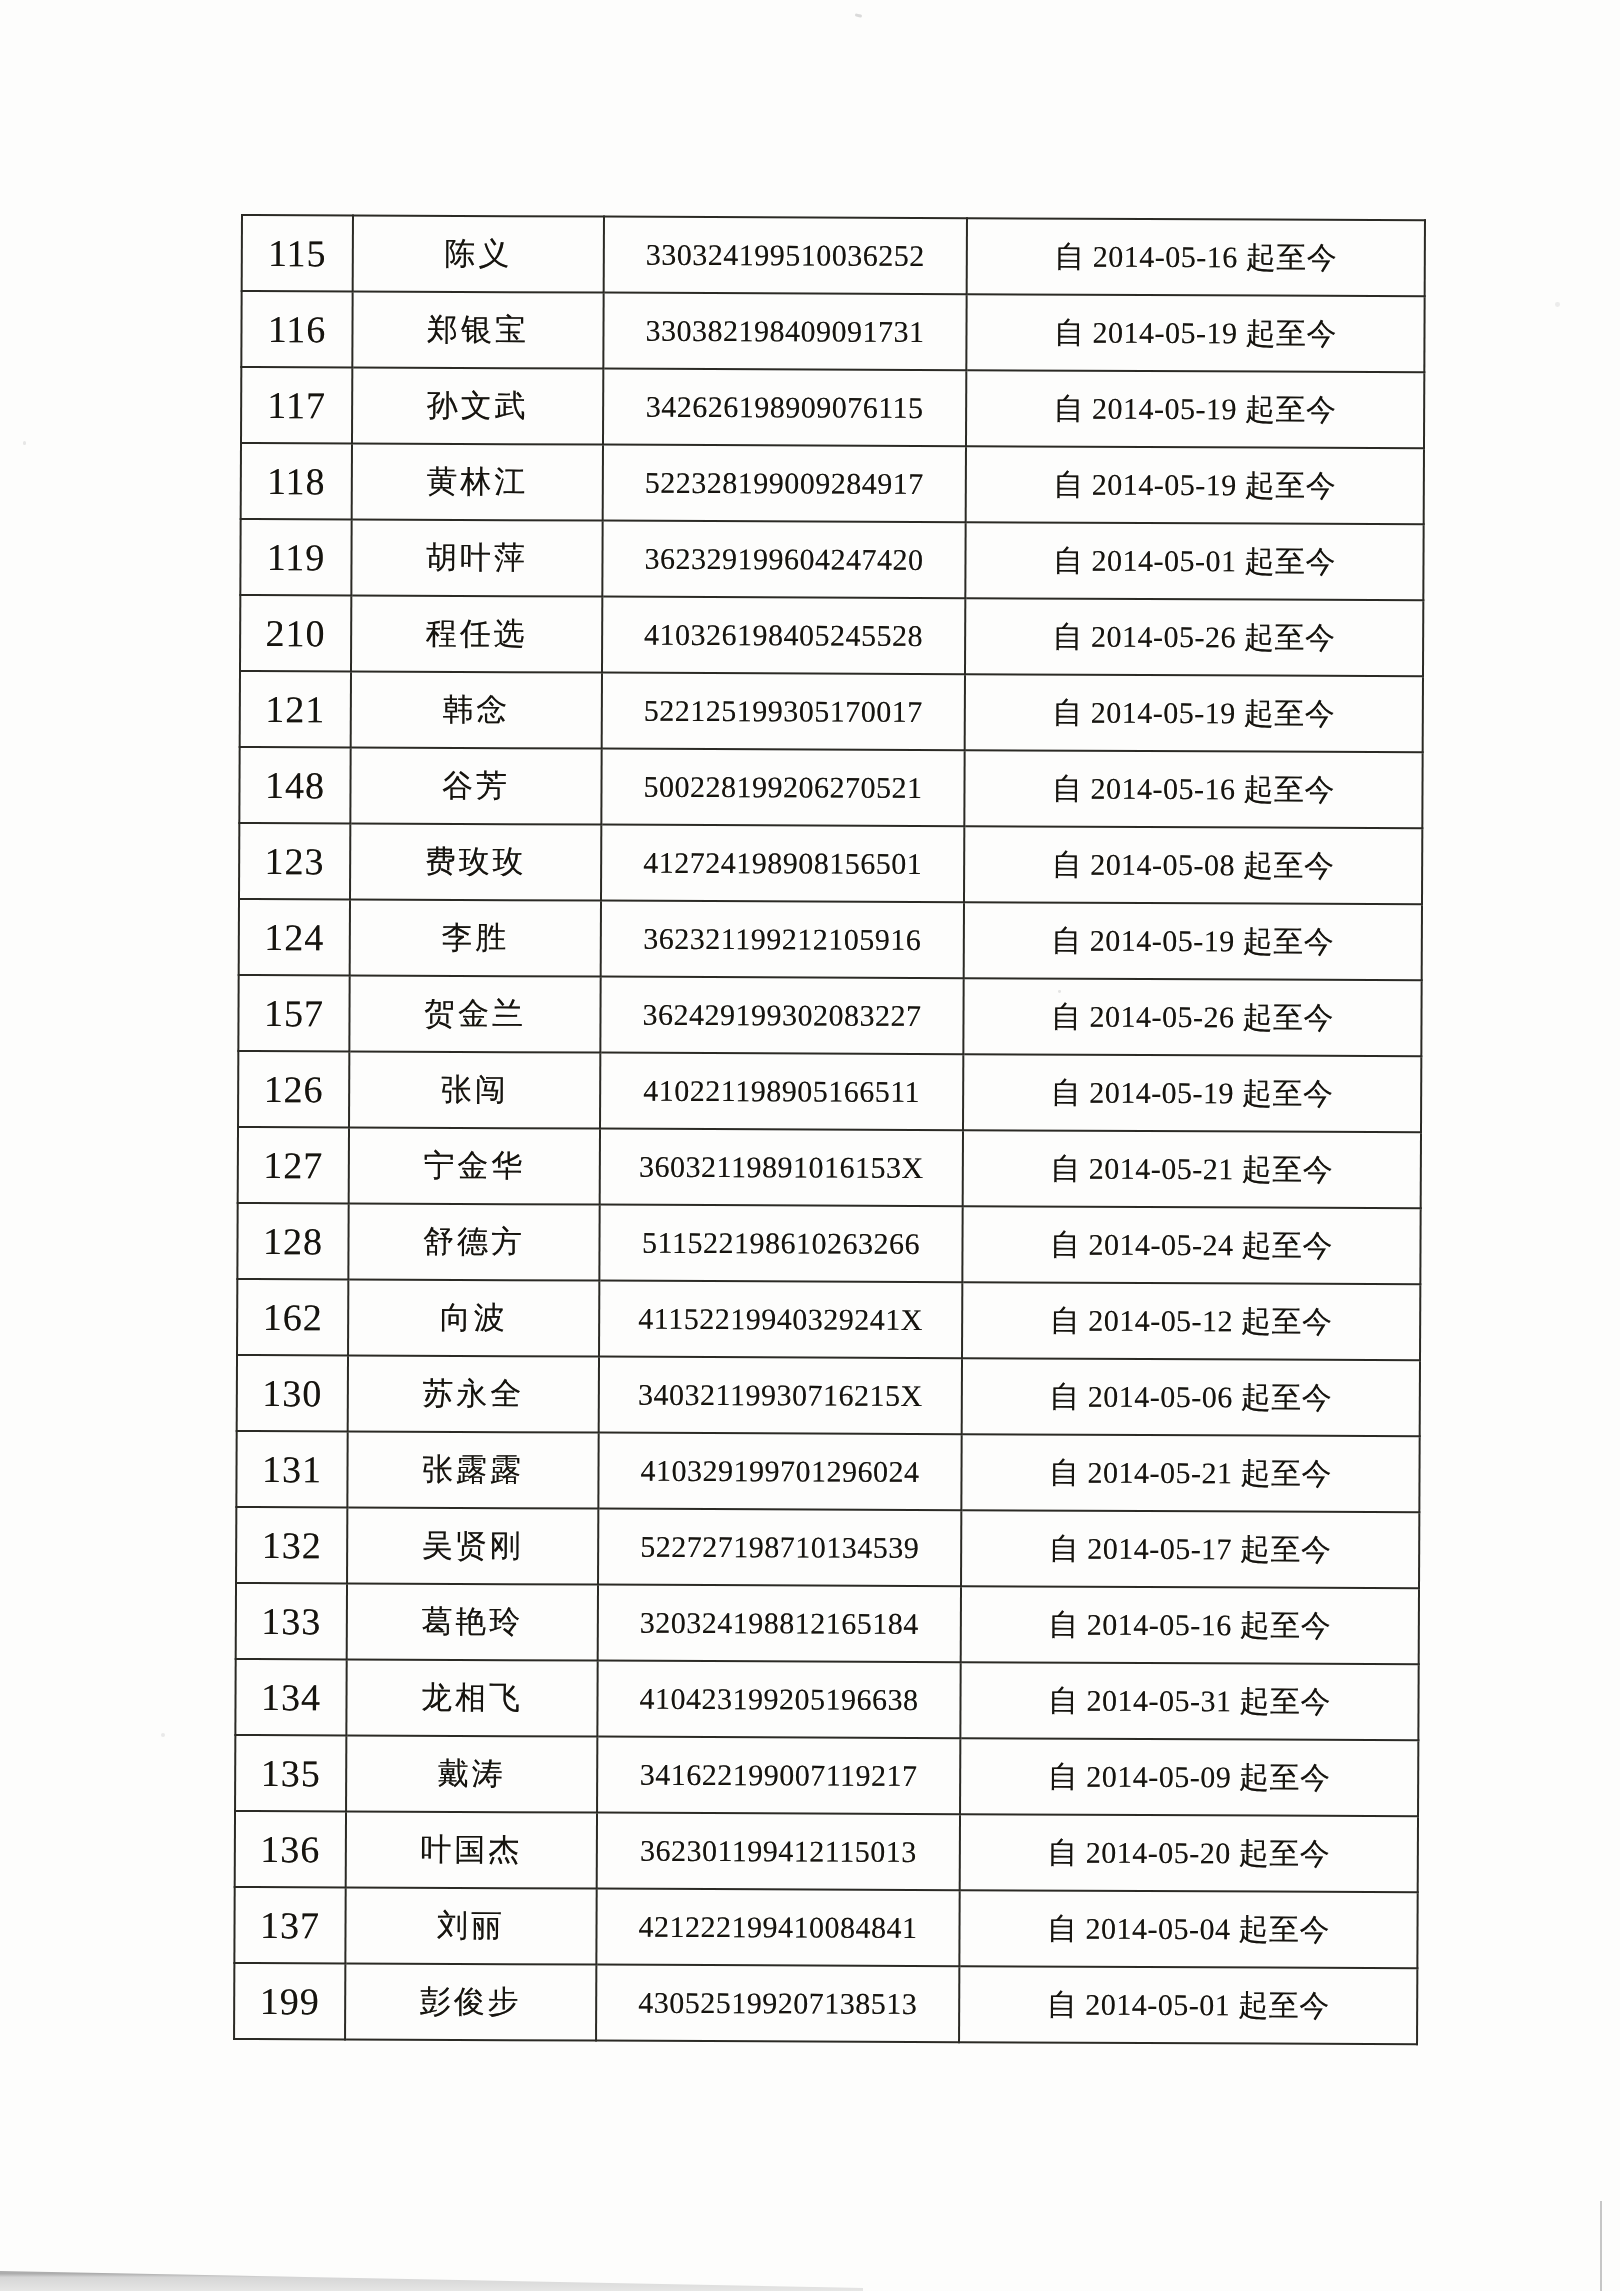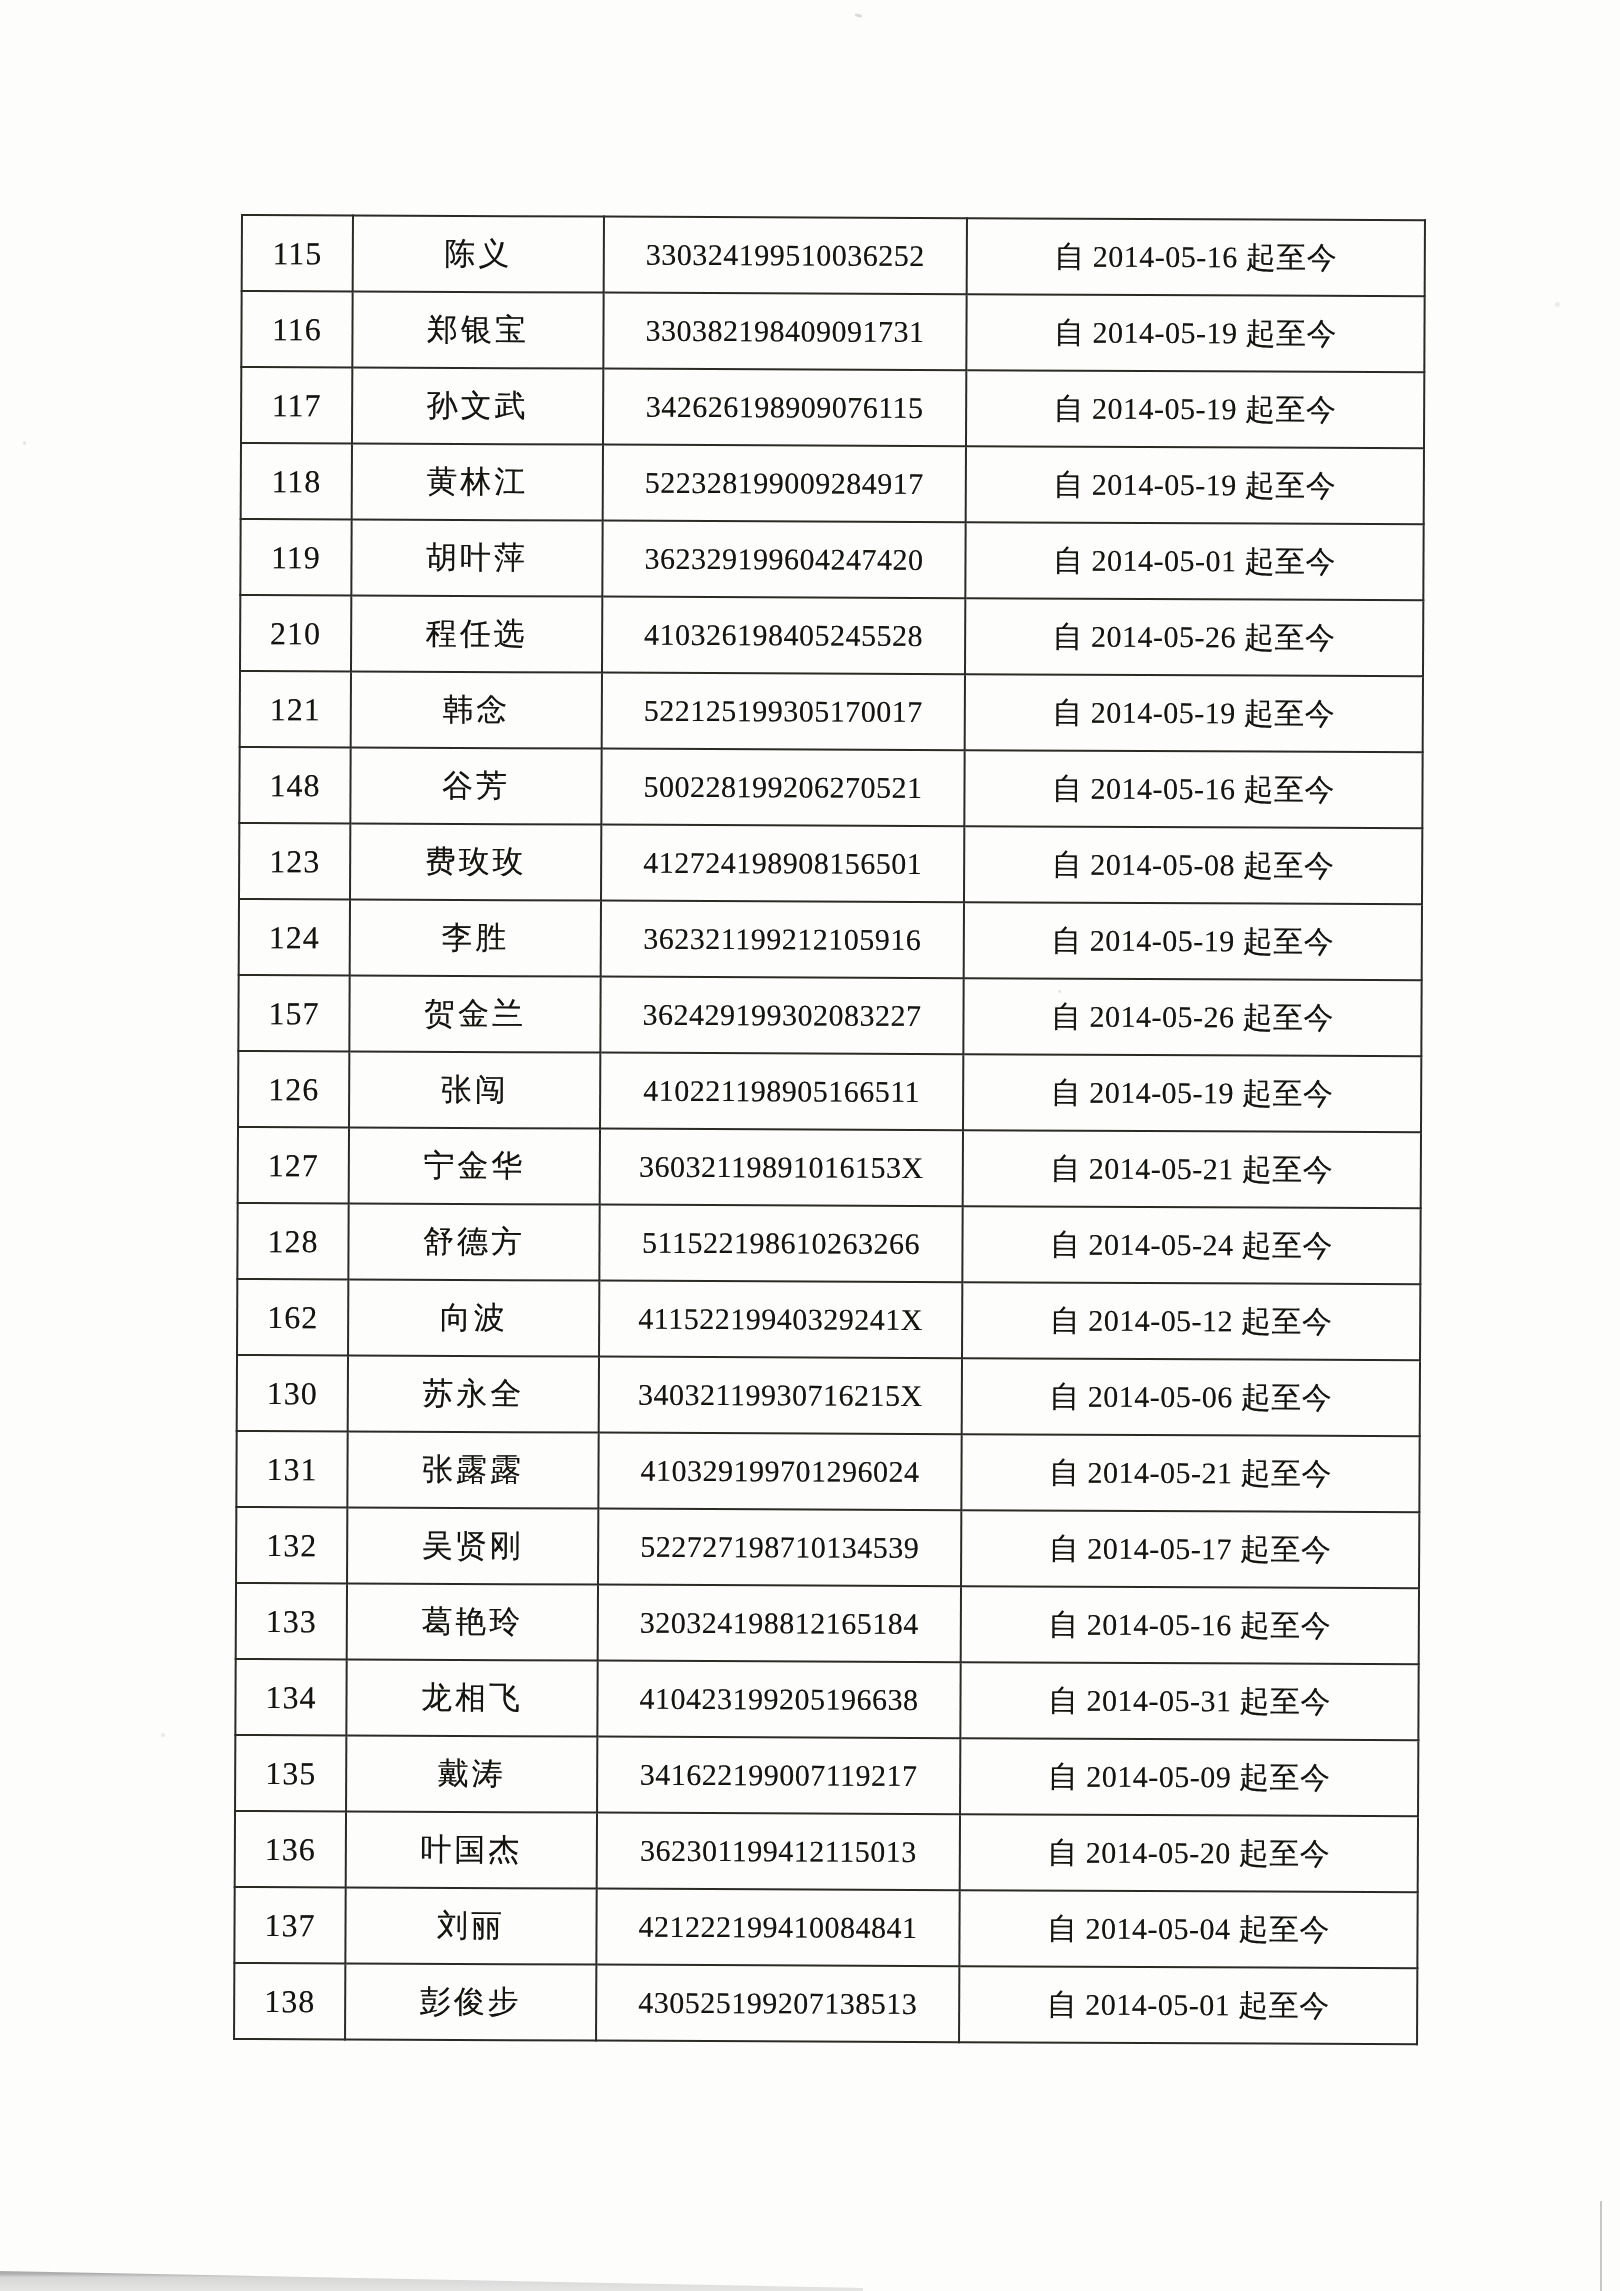--- a/index.html
+++ b/index.html
@@ -21,21 +21,21 @@
   }
   table.roster td{
     border:2px solid #2b2a25;
     height:74px;
     padding:0;
     text-align:center;
     vertical-align:middle;
     color:#16140f;
     background:transparent;
   }
-  td.c-no{width:109px;font-size:32px;letter-spacing:1px;}
+  td.c-no{width:109px;font-size:38px;letter-spacing:1px;}
   td.c-name{width:249px;font-size:31px;letter-spacing:2.9px;}
   td.c-id{width:361px;font-size:30px;letter-spacing:0.5px;}
   td.c-period{width:456px;font-size:30px;letter-spacing:0.5px;}
   
   table.roster td{text-shadow:0 0 0.5px rgba(20,18,12,0.55);}
   
   .scan-shadow-bottom{
     position:absolute;
     left:0;top:2271px;
     width:863px;height:20.6px;
@@ -217,21 +217,21 @@
     </tr>
 
     <tr>
       <td class="c-no">137</td>
       <td class="c-name">刘丽</td>
       <td class="c-id">421222199410084841</td>
       <td class="c-period">自 2014-05-04 起至今</td>
     </tr>
 
     <tr>
-      <td class="c-no">138</td>
+      <td class="c-no">199</td>
       <td class="c-name">彭俊步</td>
       <td class="c-id">430525199207138513</td>
       <td class="c-period">自 2014-05-01 起至今</td>
     </tr>
   </tbody>
   </table>
 
   <div class="scan-shadow-bottom"></div>
   <div class="scan-edge-line"></div>
   <div class="speck s1"></div>

